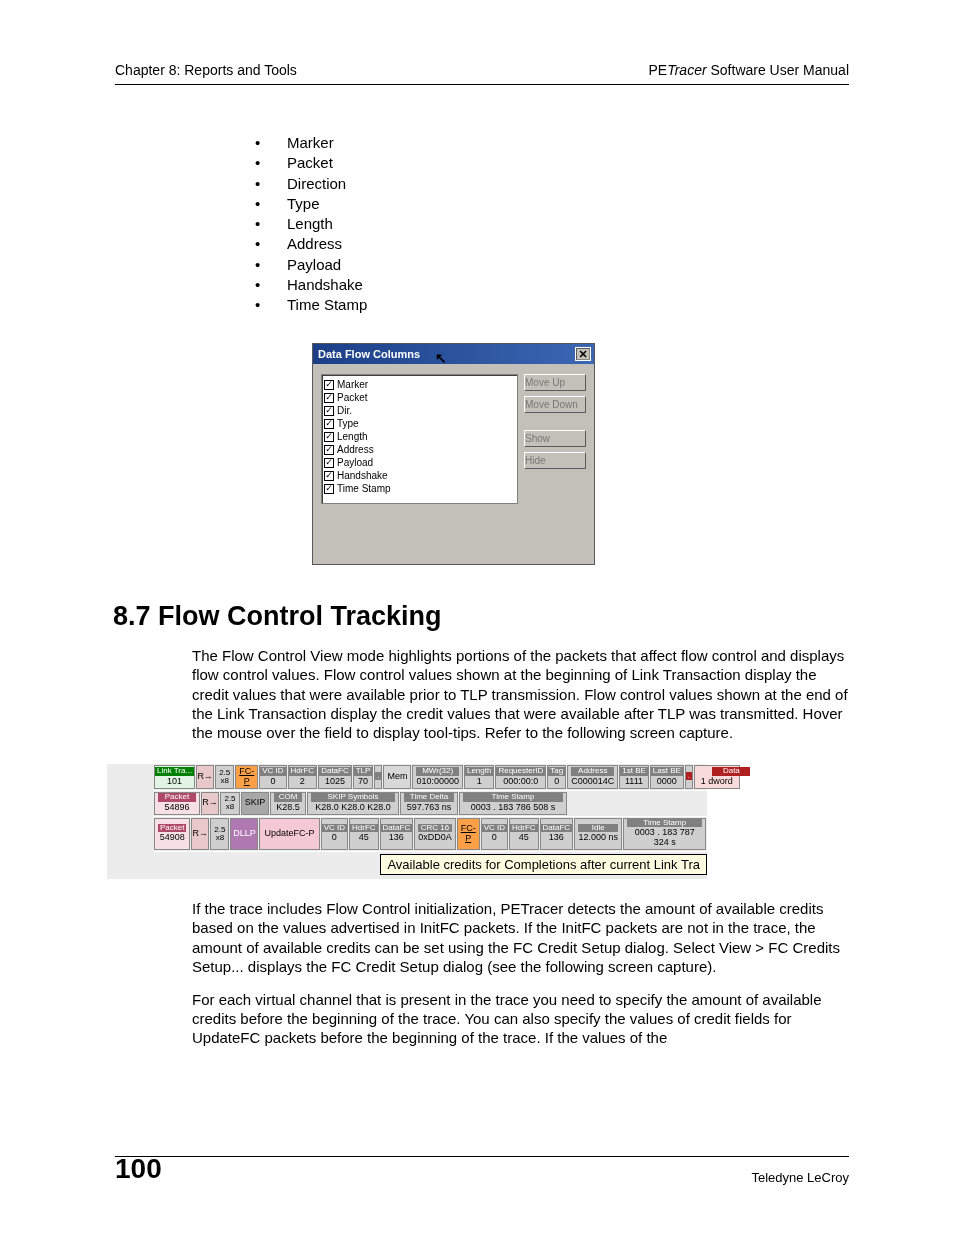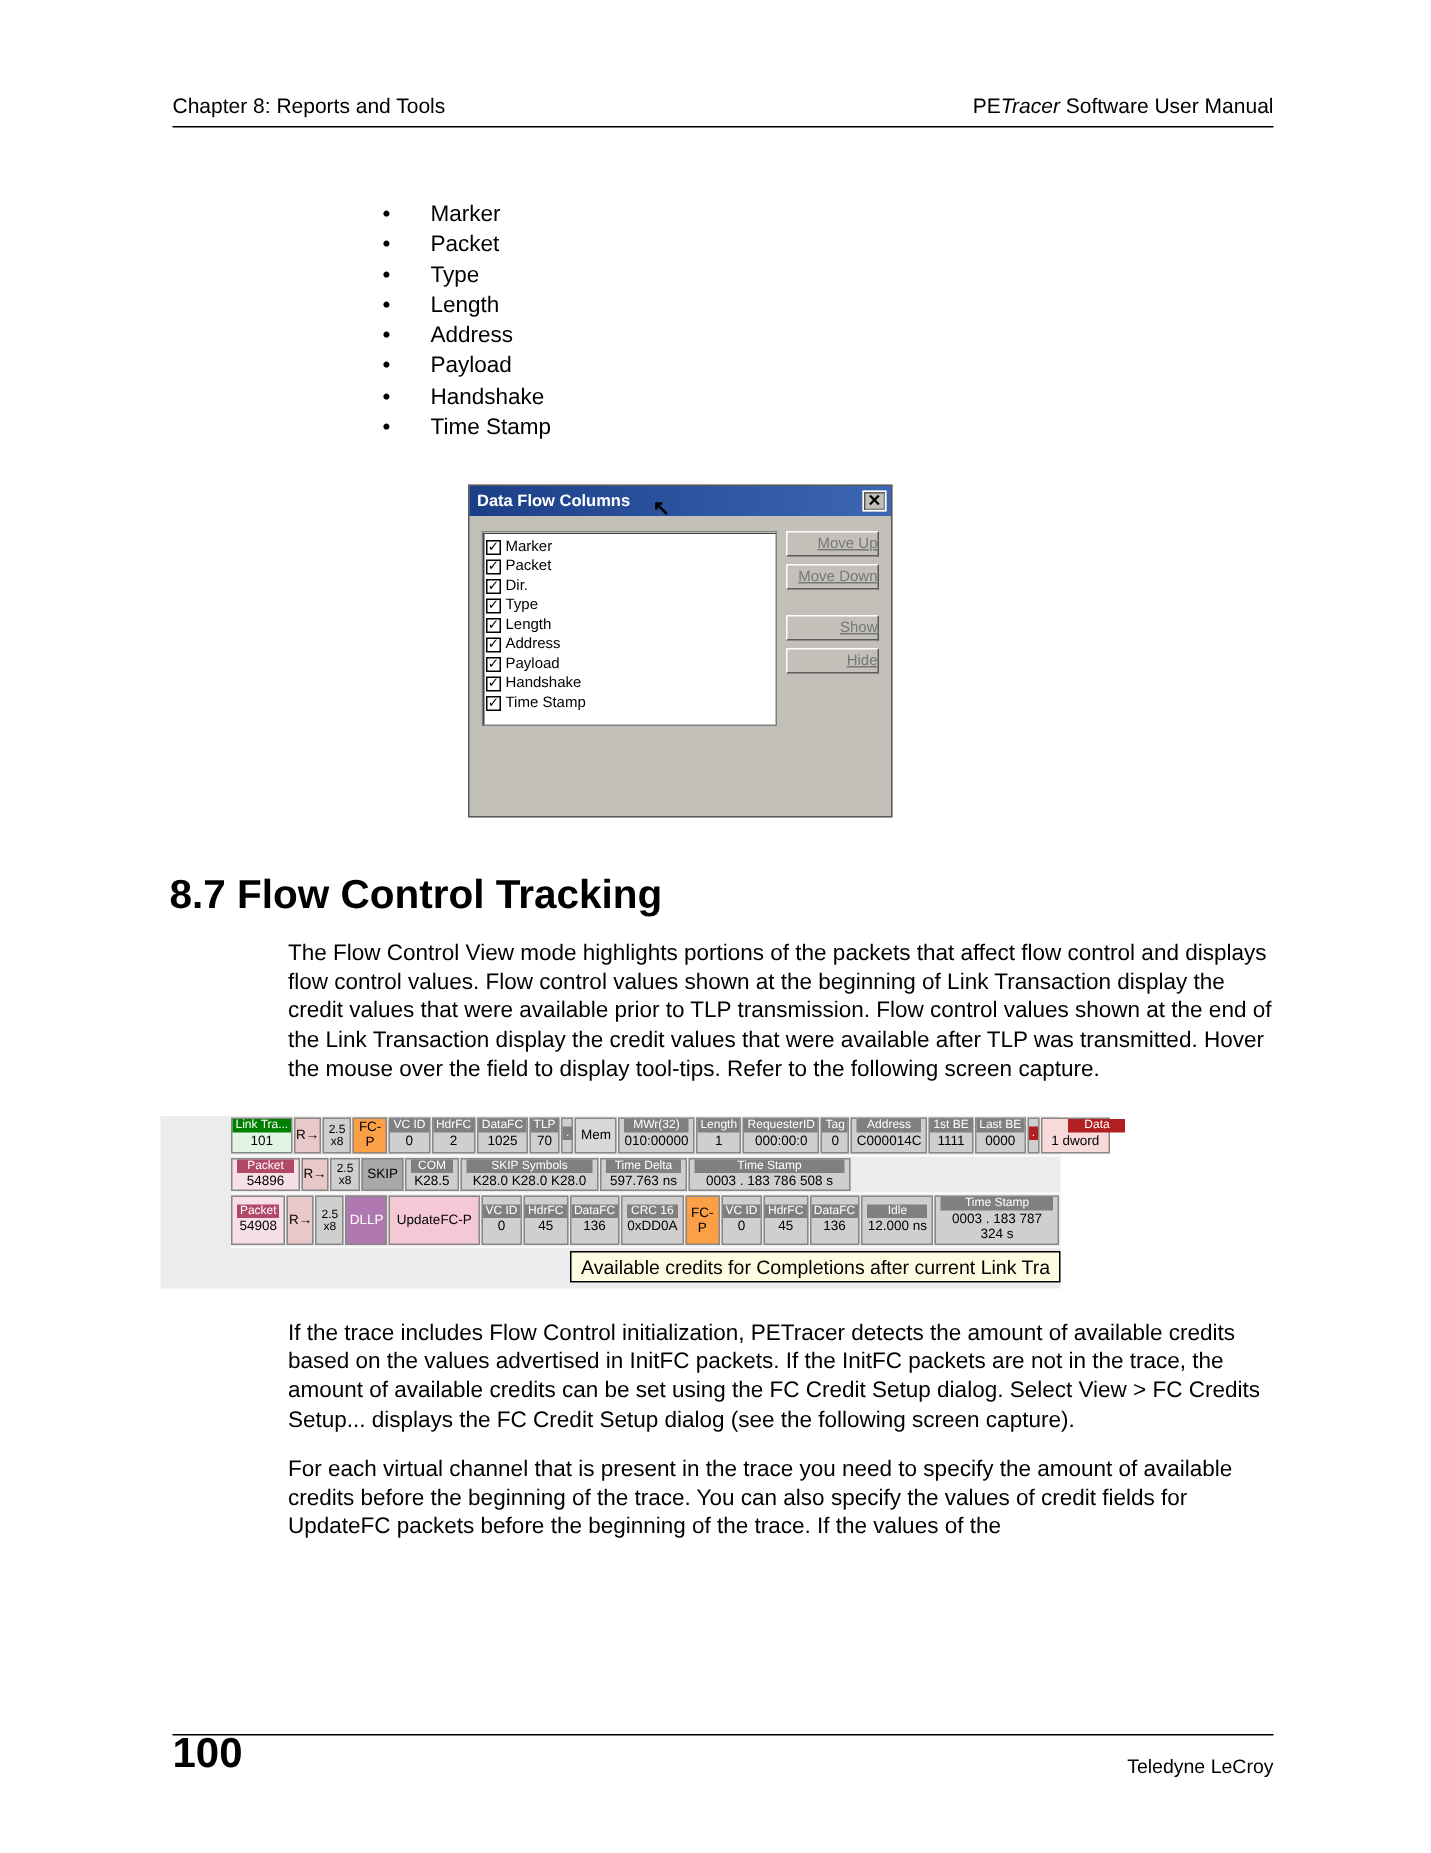--- a/index.html
+++ b/index.html
@@ -114,22 +114,21 @@
     width: 62px;
   }
   .dlg-btn {
     background: #c2c0b8;
     border: 1px solid #fff;
     border-right-color: #5a5a5a;
     border-bottom-color: #5a5a5a;
     font-size: 10px;
     padding: 2px 0;
     color: #777;
-    text-align: right;
-    text-decoration: underline;
+    text-align: left;
   }
   .dlg-btn-gap { margin-top: 12px; }
 
   .section-heading {
     font-size: 27px;
     font-weight: bold;
     margin: 20px 0 14px -2px;
   }
   .body-p {
     margin-left: 77px;
@@ -161,21 +160,21 @@
     padding: 1px 3px;
     line-height: 1.1;
     text-align: center;
     margin-right: 1px;
   }
   .cell .hdr { background: #808080; color: #fff; font-size: 8px; padding: 0 2px; margin: -1px -3px 1px -3px; display: block; min-width: 100%; white-space: nowrap;}
   .cell-link { background: #e2f5e5; }
   .cell-link .hdr { background: #008000; }
   .cell-pkt { background: #f6e0e6; }
   .cell-pkt .hdr { background: #b04868; color:#fff; }
-  .cell-fcp { background: #fca048; }
+  .cell-fcp { background: #fca048; text-decoration: underline; }
   .cell-skip { background: #a8a8a8; }
   .cell-dllp { background: #b078b0; color:#fff;}
   .cell-data { background: #f8dada; }
   .cell-data .hdr { background: #b02020; margin-left: 26px; }
   .tooltip-row {
     display: flex;
     justify-content: flex-end;
     padding: 2px 0 4px 0;
   }
   .tooltip-box {
@@ -214,20 +213,21 @@
   <span>Chapter 8: Reports and Tools</span>
   <span>
     <span>PE</span><span style="font-style:italic">Tracer</span><span> Software User Manual</span>
   </span>
 </div>
 <hr class="header-rule">
 
 <ul class="bullet-list">
   <li>Marker</li>
   <li>Packet</li>
+  <li>Direction</li>
   <li>Type</li>
   <li>Length</li>
   <li>Address</li>
   <li>Payload</li>
   <li>Handshake</li>
   <li>Time Stamp</li>
 </ul>
 
 <div class="dialog">
   <div class="dlg-title">

